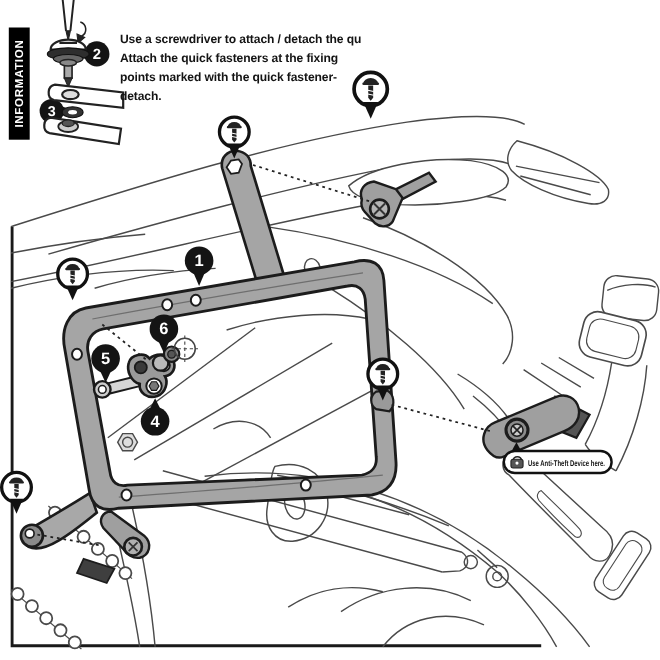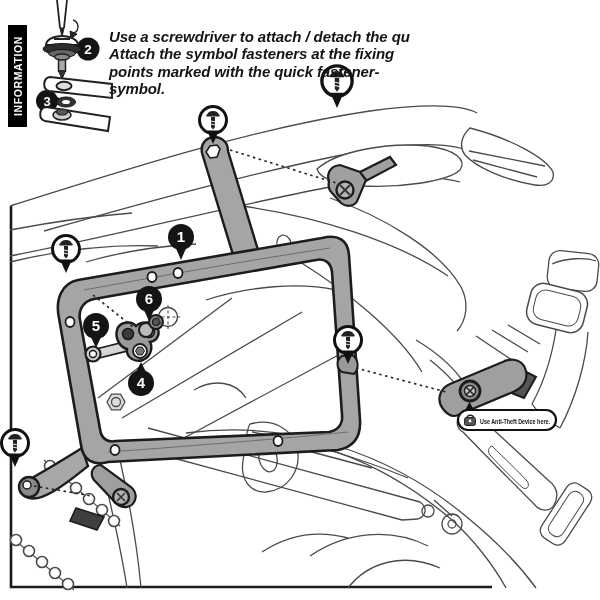--- a/index.html
+++ b/index.html
@@ -4,21 +4,21 @@
 <style>
   html,body{margin:0;padding:0;background:#fff;}
   .stage{position:relative;width:600px;height:600px;background:#ffffff;overflow:hidden;
          font-family:"Liberation Sans",sans-serif;}
   .stage svg{position:absolute;left:0;top:0;}
   .info-bar{position:absolute;left:8px;top:25px;width:19px;height:102px;background:#000;
             display:flex;align-items:center;justify-content:center;}
   .info-bar span{writing-mode:vertical-rl;transform:rotate(180deg);color:#fff;
                  font-size:10.5px;font-weight:700;letter-spacing:.6px;white-space:nowrap;}
   .instructions{position:absolute;left:109px;top:28px;color:#141414;
-                font-size:15px;line-height:17.3px;font-weight:600;letter-spacing:-.1px;font-style:italic;}
+                font-size:11px;line-height:17.3px;font-weight:600;letter-spacing:-.1px;}
   .instructions span{display:block;white-space:nowrap;}
 </style>
 </head>
 <body>
 
 <div class="stage">
 
 <svg width="600" height="600" viewBox="0 0 600 600">
 
   <path d="M 11,206 L 11,587 L 492,587" fill="none" stroke="#1a1a1a" stroke-width="2.6"></path>
@@ -297,18 +297,18 @@
   </g>
 
 </svg>
 
   <div class="info-bar">
     <span>INFORMATION</span>
   </div>
 
   <div class="instructions">
     <span>Use a screwdriver to attach / detach the qu</span>
-    <span>Attach the symbol fasteners at the fixing</span>
+    <span>Attach the quick fasteners at the fixing</span>
     <span>points marked with the quick fastener-</span>
-    <span>symbol.</span>
+    <span>detach.</span>
   </div>
 
 </div>
 
 </body></html>

